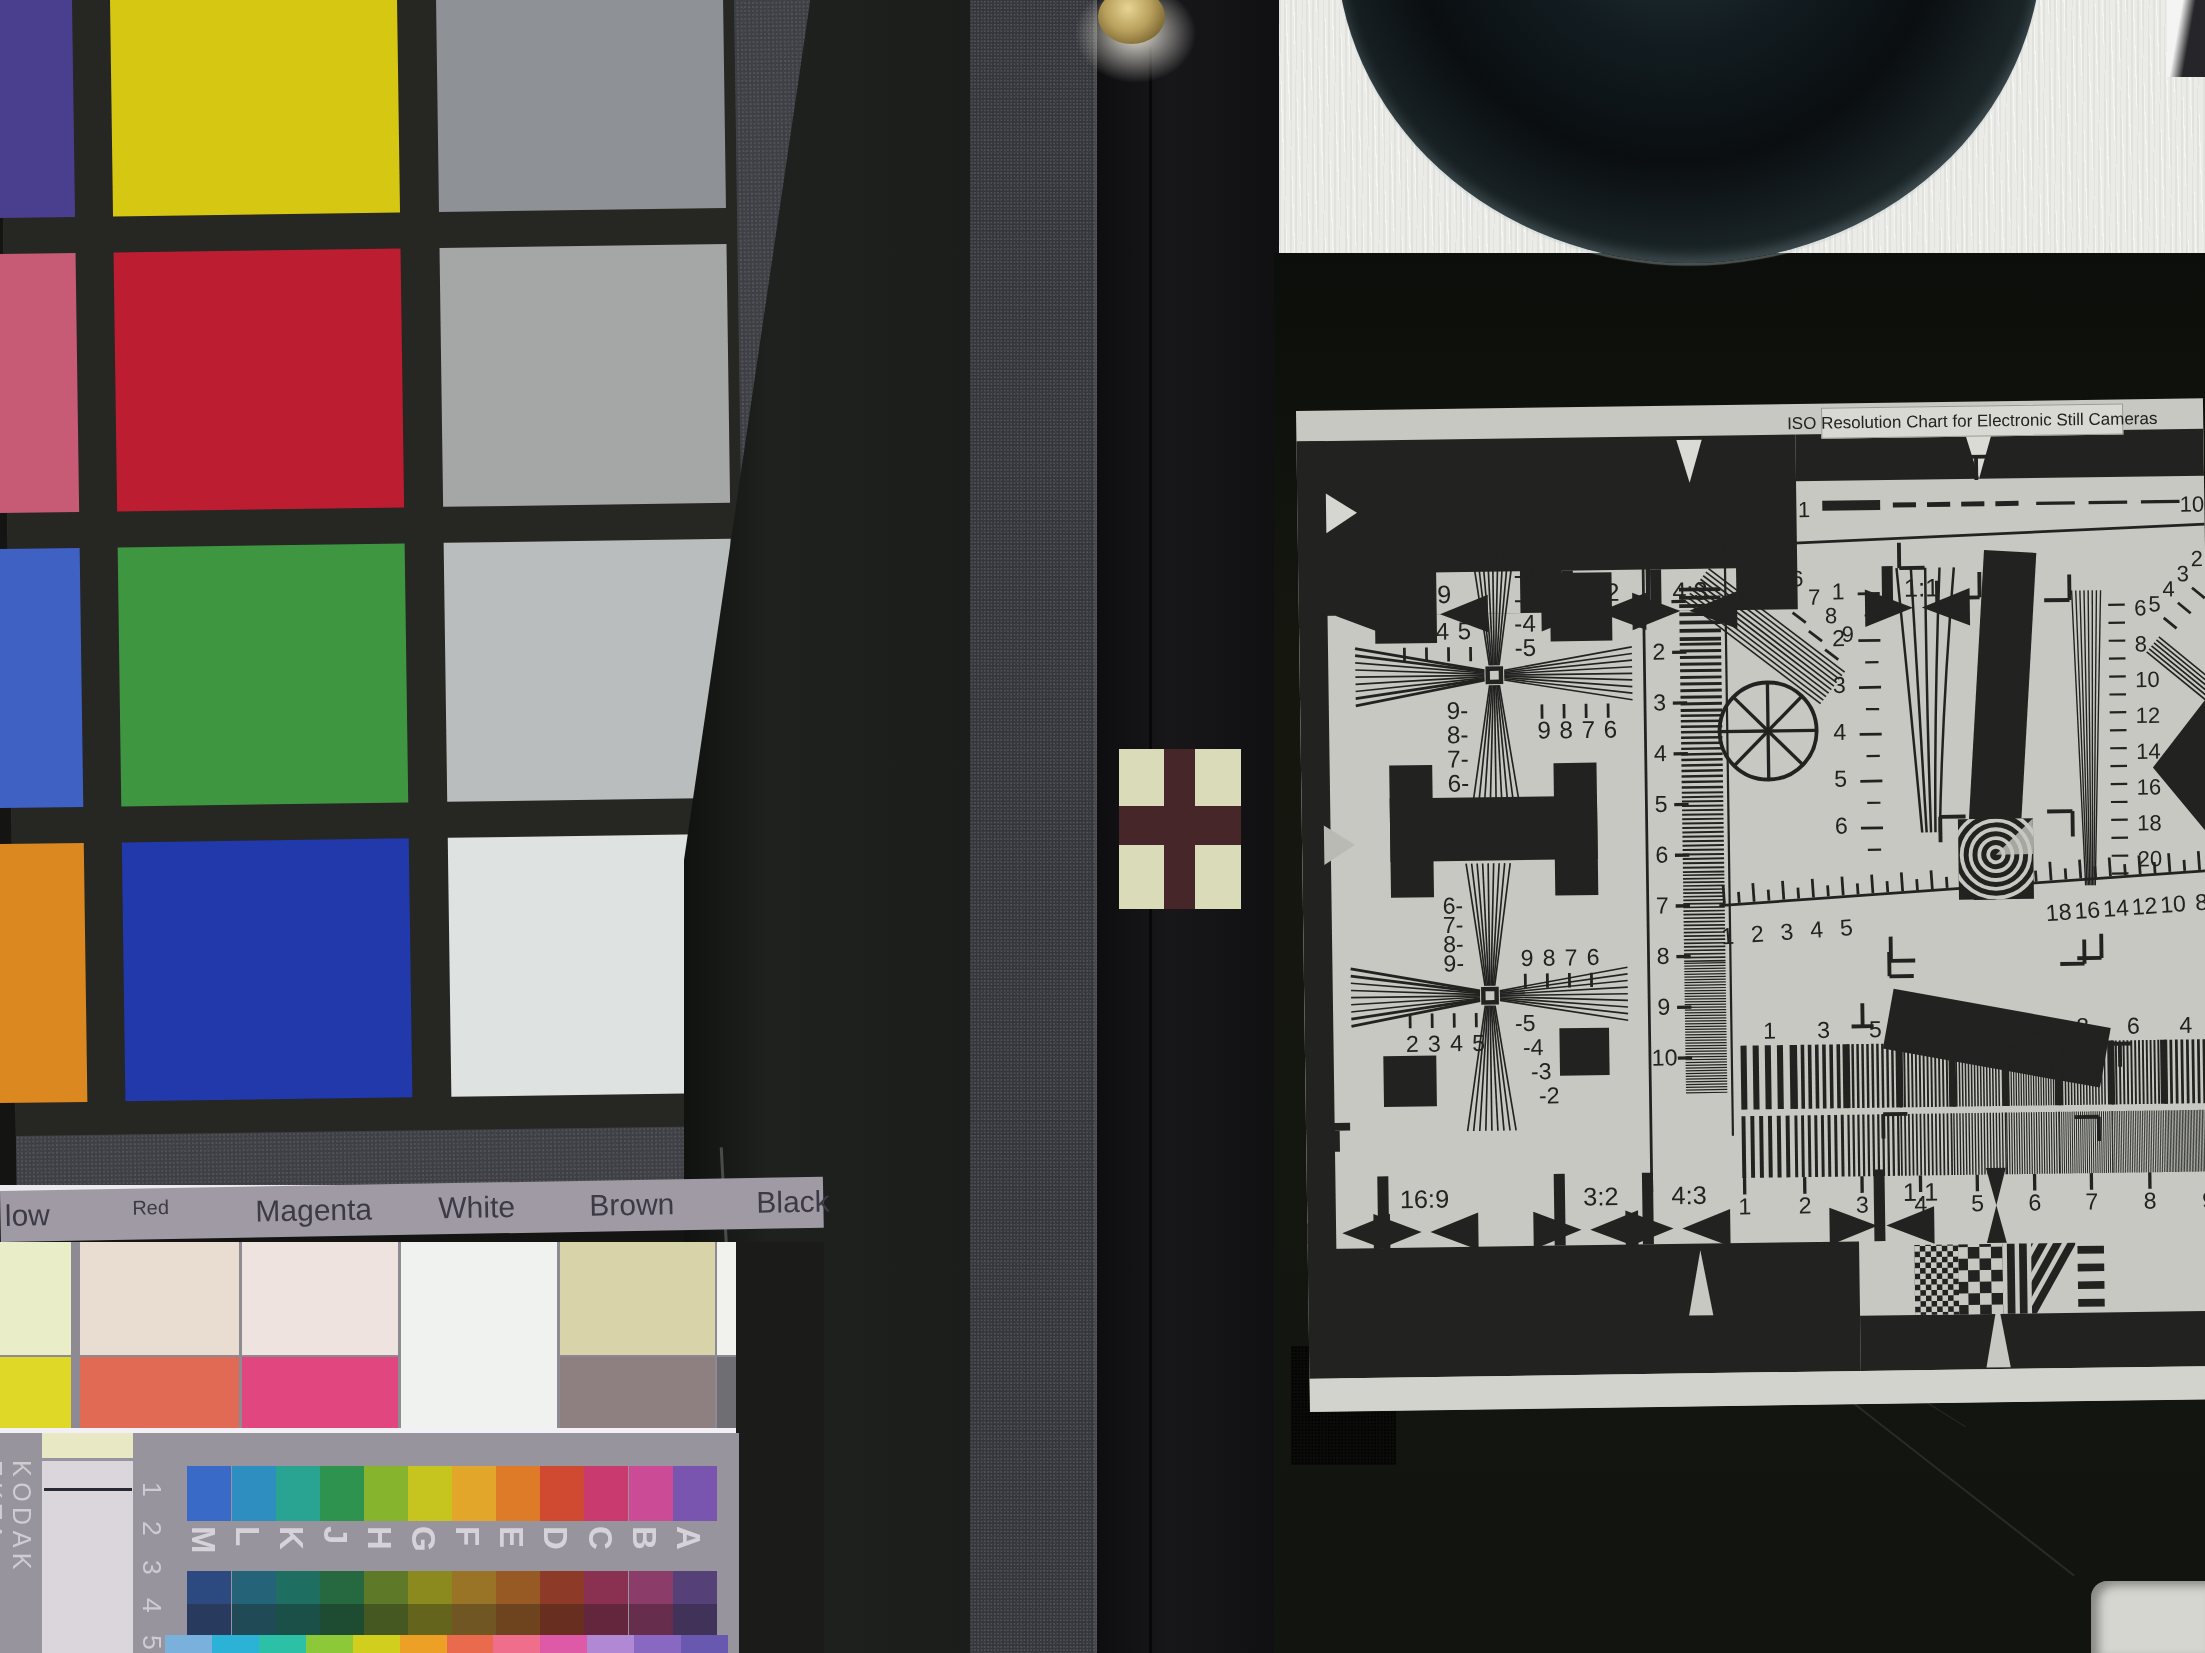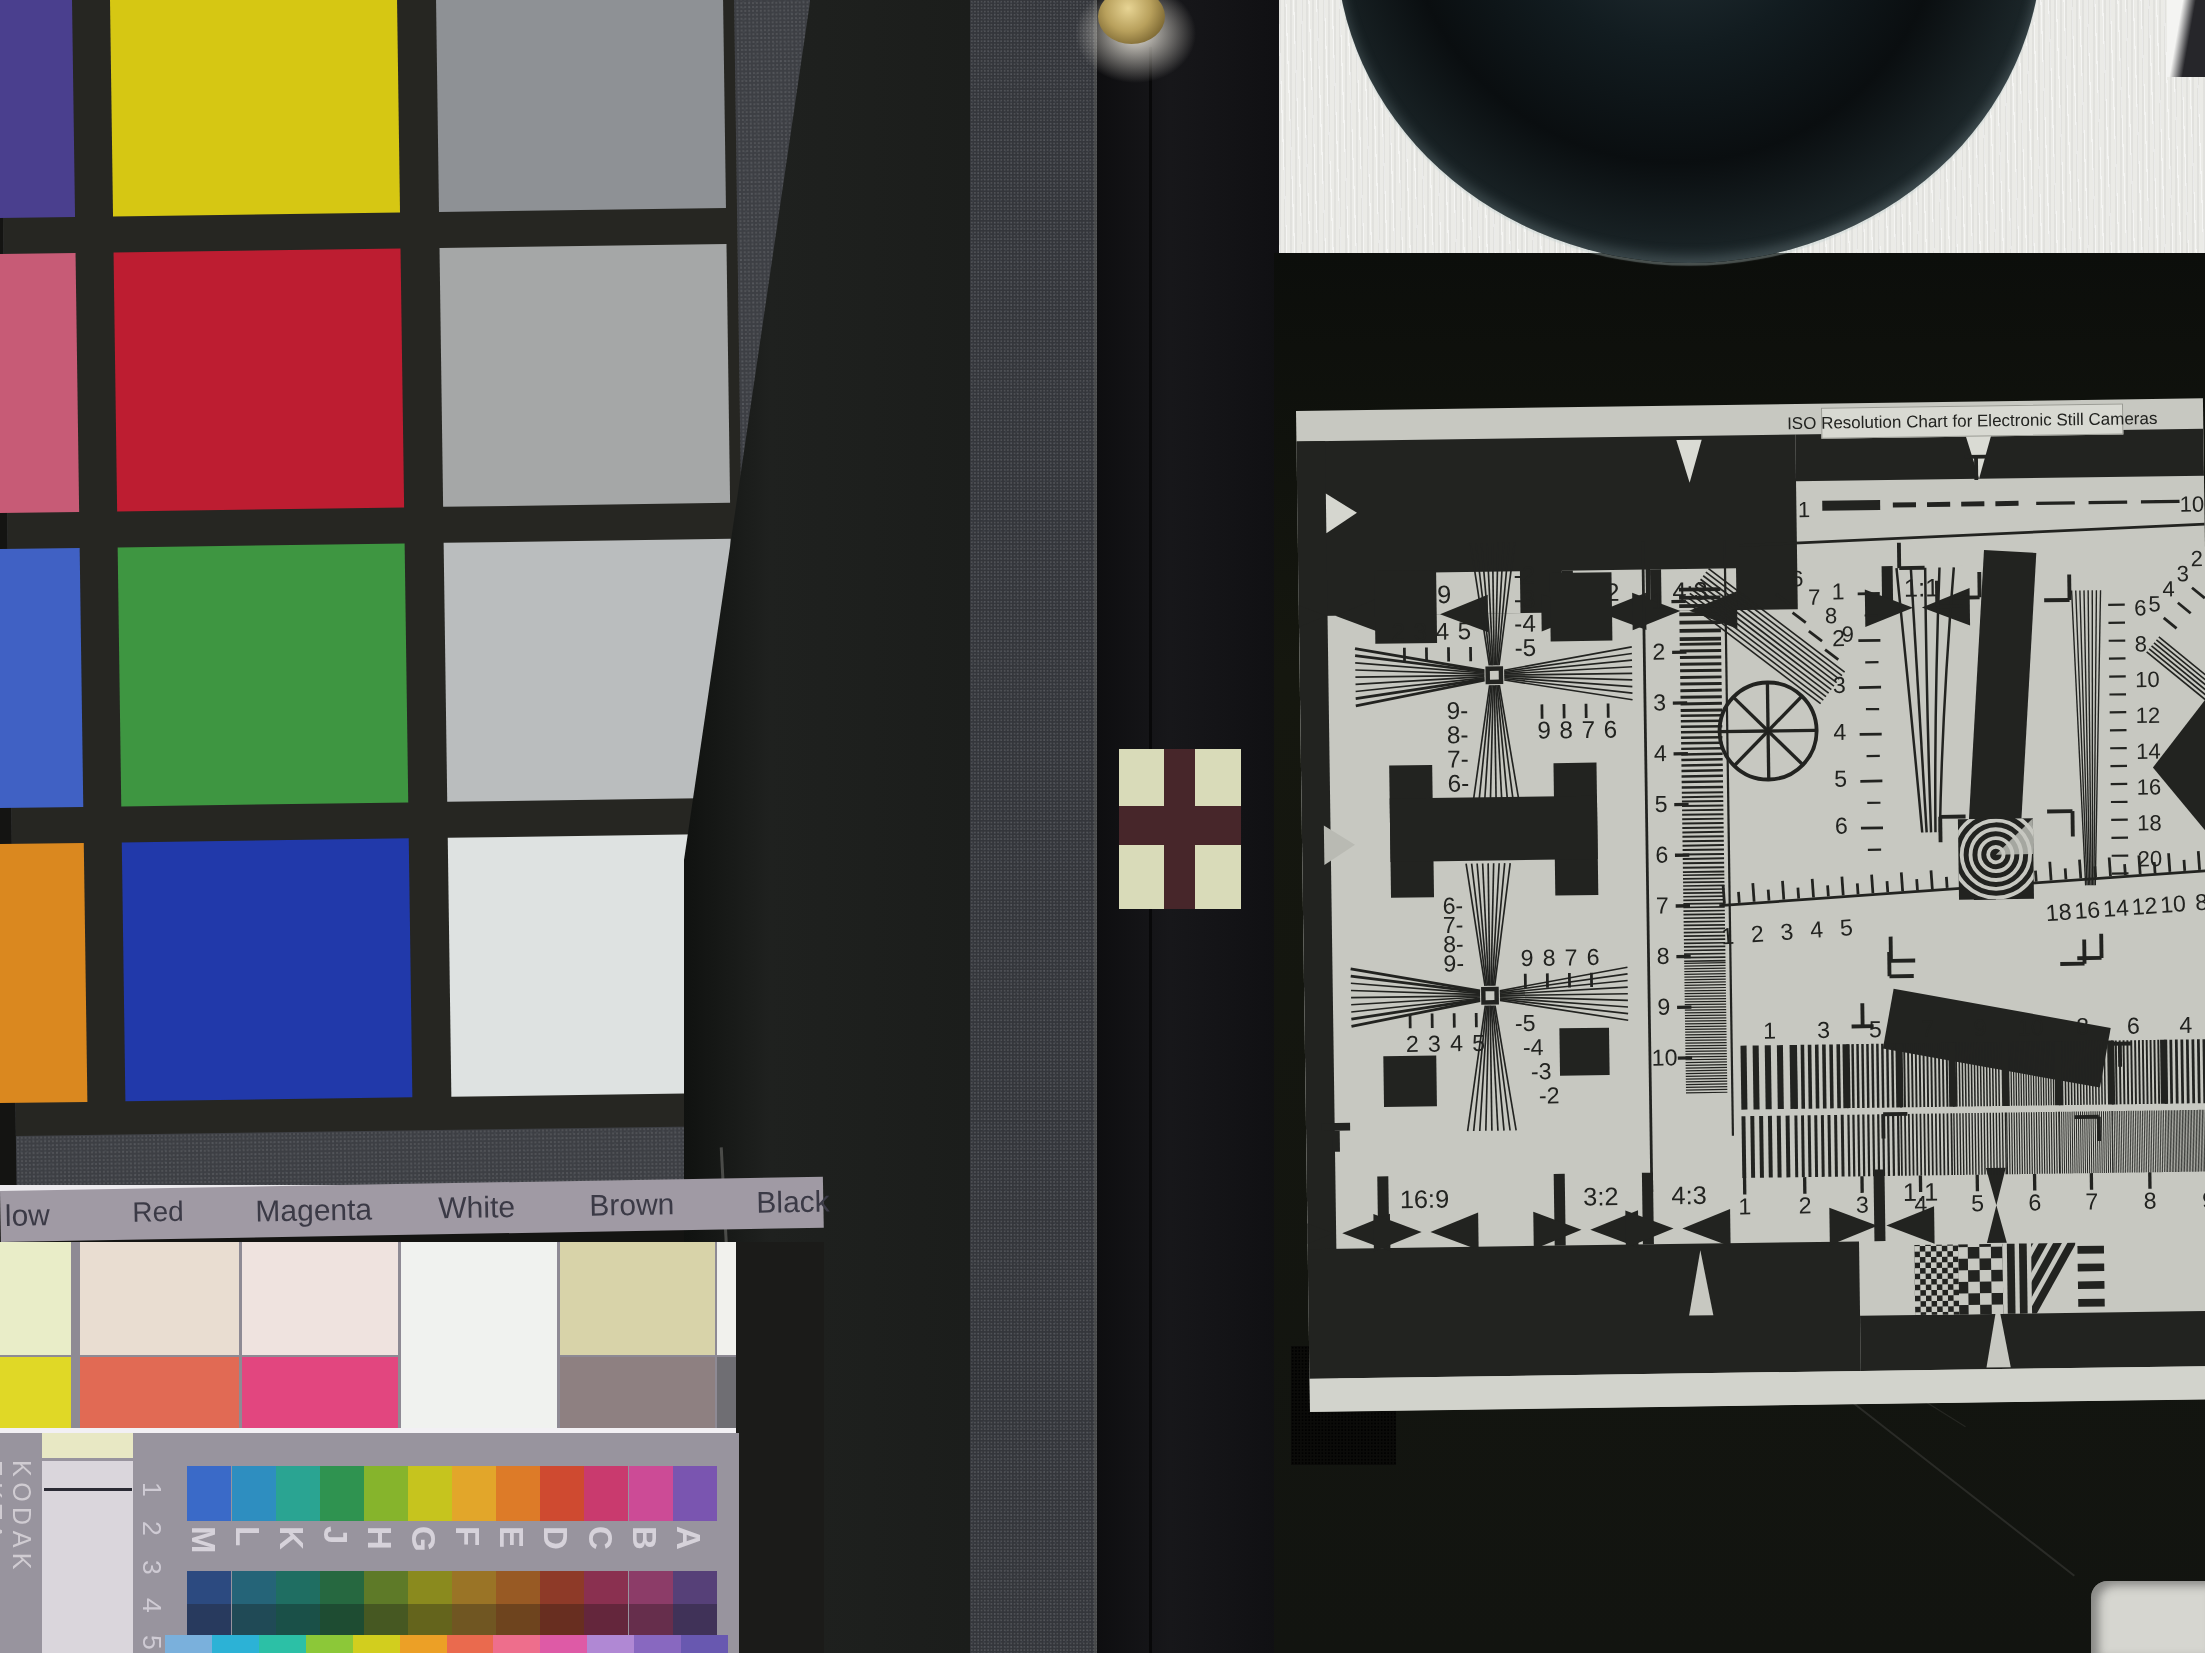--- a/index.html
+++ b/index.html
@@ -968,21 +968,21 @@
       </svg>
     <div class="abs" style="left:525px;top:4.4px;width:300px;height:29px;background:#d8d9d2;border:0.6px solid #9a9b94;
                 display:flex;align-items:center;justify-content:center;">
       <span style="font-size:17px;color:#222320;white-space:nowrap;">ISO Resolution Chart for Electronic Still Cameras</span>
     </div>
   </div>
 
   <div class="abs" style="left:0;top:1185px;width:823px;height:5.5px;background:#eceaee;"></div>
   <div class="abs" id="label-strip" style="left:0;top:1191px;width:823px;height:51px;background:#a09aa4;transform:rotate(-1deg);transform-origin:0 0;">
       <div class="abs lbl" style="left: 4.4px; top: 7.7px; font-size: 30px;">low</div>
-      <div class="abs lbl" style="left: 132px; top: 7.7px; font-size: 28px;">Red</div>
+      <div class="abs lbl" style="left: 132px; top: 7.7px; font-size: 20px;">Red</div>
       <div class="abs lbl" style="left: 255px; top: 7.7px; font-size: 30px;">Magenta</div>
       <div class="abs lbl" style="left: 438px; top: 7.7px; font-size: 30px;">White</div>
       <div class="abs lbl" style="left: 589px; top: 7.7px; font-size: 30px;">Brown</div>
       <div class="abs lbl" style="left: 756px; top: 7.7px; font-size: 30px;">Black</div>
     </div>
   <div class="abs" id="patch-rows" style="left:0;top:1242px;width:823px;height:187px;background:#8e8a94;">
       <div class="abs" style="left: 0px; top: 0px; width: 71px; height: 113px; background: rgb(233, 237, 200);"></div>
       <div class="abs" style="left: 0px; top: 115px; width: 71px; height: 73px; background: rgb(224, 216, 38);"></div>
       <div class="abs" style="left: 80px; top: 0px; width: 159px; height: 113px; background: rgb(233, 221, 209);"></div>
       <div class="abs" style="left: 80px; top: 115px; width: 159px; height: 73px; background: rgb(225, 106, 84);"></div>

